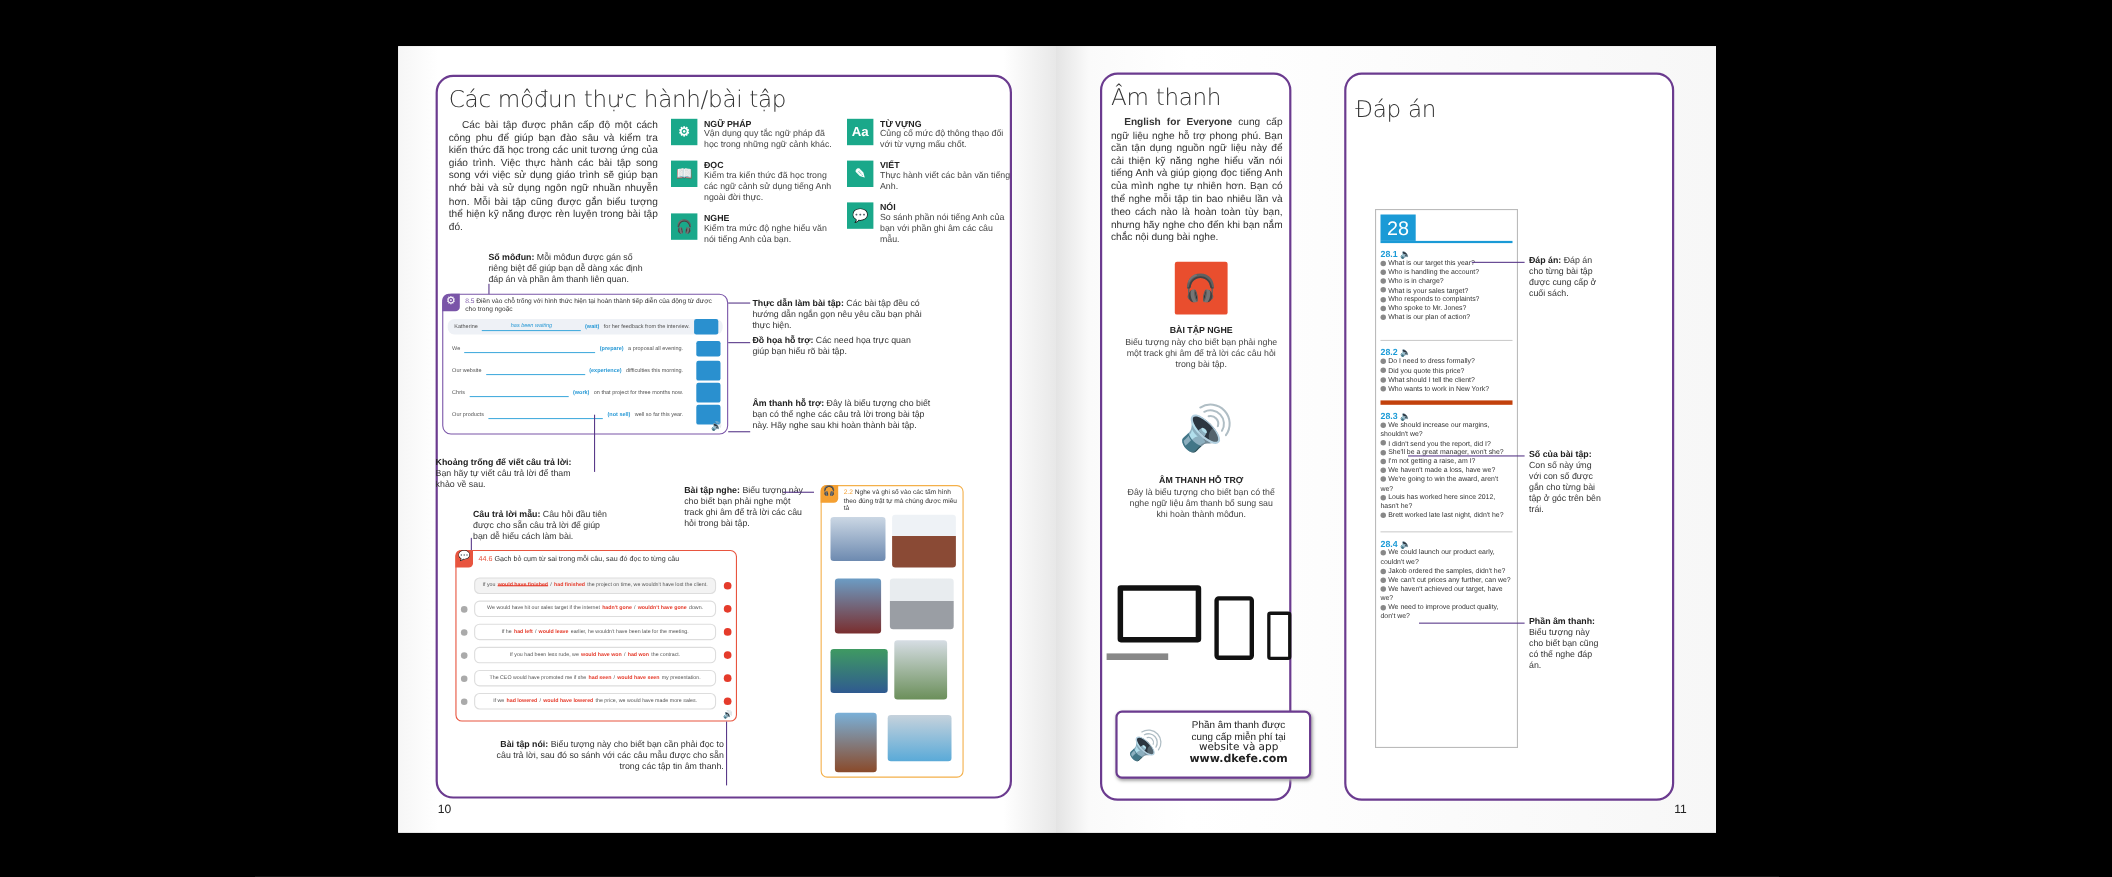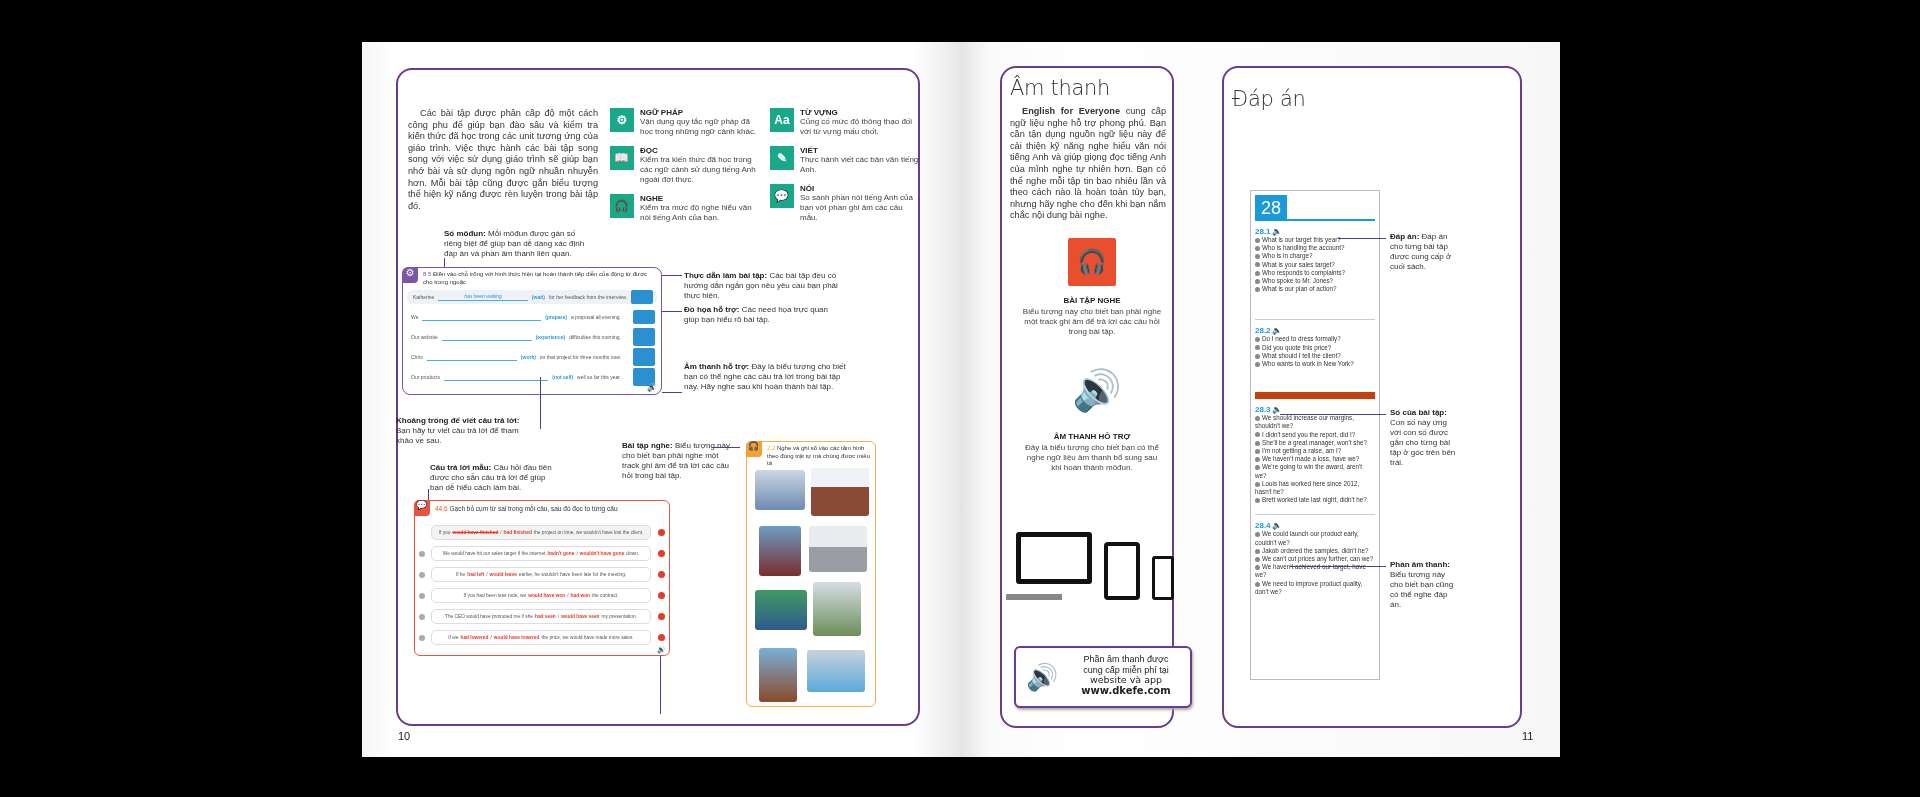--- a/index.html
+++ b/index.html
@@ -36,20 +36,21 @@
   .ans-l .n{display:inline-block;width:5px;height:5px;border-radius:50%;background:#888;margin-right:2px;vertical-align:middle}
 </style>
 </head>
 <body>
 
 <div class="spread">
 
   <div class="page-left">
     <div class="frame" style="left:34px;top:26px;width:524px;height:658px"></div>
 
+    <h1 class="title" style="position:absolute;left:46px;top:36px">Các môđun thực hành/bài tập</h1>
     <p class="body-text" style="position:absolute;left:46px;top:66px;width:190px;text-indent:12px">Các bài tập được phân cấp độ một cách công phu để giúp bạn đào sâu và kiểm tra kiến thức đã học trong các unit tương ứng của giáo trình. Việc thực hành các bài tập song song với việc sử dụng giáo trình sẽ giúp bạn nhớ bài và sử dụng ngôn ngữ nhuần nhuyễn hơn. Mỗi bài tập cũng được gắn biểu tượng thể hiện kỹ năng được rèn luyện trong bài tập đó.</p>
 
     <div class="skill" style="left:248px;top:66px">
       <div class="ic">⚙</div>
       <div>
           <div class="t">NGỮ PHÁP</div>
           <div class="d">Vận dụng quy tắc ngữ pháp đã học trong những ngữ cảnh khác.</div>
         </div>
     </div>
     <div class="skill" style="left:248px;top:104px">
@@ -195,20 +196,23 @@
         <div class="mic" style="top:112px"></div>
       <div class="sp-row" style="top:129px">
         <span>If we</span><span class="r">had lowered</span>/<span class="r">would have lowered</span><span>the price, we would have made more sales.</span>
       </div>
       <div class="num-dot" style="top:134px"></div>
         <div class="mic" style="top:133px"></div>
       <div style="position:absolute;right:3px;bottom:1px;font-size:7px;color:#e8553f">🔊</div>
     </div>
 
     <div class="line" style="left:298px;top:614px;width:1px;height:58px"></div>
+    <div class="callout" style="left:82px;top:630px;width:214px;text-align:right">
+      <b>Bài tập nói:</b> <span>Biểu tượng này cho biết bạn cần phải đọc to câu trả lời, sau đó so sánh với các câu mẫu được cho sẵn trong các tập tin âm thanh.</span>
+    </div>
 
     <div class="ls-box" style="left:384px;top:399px;width:130px;height:266px">
       <div style="position:absolute;left:-1px;top:-1px;width:16px;height:16px;background:#f4a032;border-radius:5px 0 4px 0;color:#fff;font-size:9px;text-align:center">🎧</div>
       <div style="position:absolute;left:20px;top:3px;right:4px;font-size:6px;line-height:7.5px;color:#333">
         <span style="color:#f4a032">2.2</span> <span>Nghe và ghi số vào các tấm hình theo đúng trật tự mà chúng được miêu tả</span>
       </div>
       <div class="img-ph" style="left:8px;top:28px;width:50px;height:40px;background:linear-gradient(#cbd7e4,#6d8ab0)"></div>
       <div class="img-ph" style="left:64px;top:26px;width:58px;height:48px;background:linear-gradient(#eef2f6 40%,#8a4a35 40%)"></div>
       <div class="img-ph" style="left:12px;top:84px;width:42px;height:50px;background:linear-gradient(#6c9cc4,#7a2e2e)"></div>
       <div class="img-ph" style="left:62px;top:84px;width:58px;height:46px;background:linear-gradient(#e8ecef 45%,#9a9ea4 45%)"></div>
@@ -262,28 +266,28 @@
       <div style="margin-top:6px">
         <div class="ans-h"><span>28.1</span> <span>🔈</span></div>
         <div class="ans-l"><span class="n"></span><span>What is our target this year?</span></div>
         <div class="ans-l"><span class="n"></span><span>Who is handling the account?</span></div>
         <div class="ans-l"><span class="n"></span><span>Who is in charge?</span></div>
         <div class="ans-l"><span class="n"></span><span>What is your sales target?</span></div>
         <div class="ans-l"><span class="n"></span><span>Who responds to complaints?</span></div>
         <div class="ans-l"><span class="n"></span><span>Who spoke to Mr. Jones?</span></div>
         <div class="ans-l"><span class="n"></span><span>What is our plan of action?</span></div>
       </div>
-      <div style="margin-top:26px;border-top:1px solid #ccc;padding-top:6px">
+      <div style="margin-top:16px;border-top:1px solid #ccc;padding-top:6px">
         <div class="ans-h"><span>28.2</span> <span>🔈</span></div>
         <div class="ans-l"><span class="n"></span><span>Do I need to dress formally?</span></div>
         <div class="ans-l"><span class="n"></span><span>Did you quote this price?</span></div>
         <div class="ans-l"><span class="n"></span><span>What should I tell the client?</span></div>
         <div class="ans-l"><span class="n"></span><span>Who wants to work in New York?</span></div>
       </div>
-      <div style="margin-top:24px;border-top:7px solid #c2410c;padding-top:6px">
+      <div style="margin-top:6px;border-top:4px solid #c2410c;padding-top:6px">
         <div class="ans-h"><span>28.3</span> <span>🔈</span></div>
         <div class="ans-l"><span class="n"></span><span>We should increase our margins, shouldn't we?</span></div>
         <div class="ans-l"><span class="n"></span><span>I didn't send you the report, did I?</span></div>
         <div class="ans-l"><span class="n"></span><span>She'll be a great manager, won't she?</span></div>
         <div class="ans-l"><span class="n"></span><span>I'm not getting a raise, am I?</span></div>
         <div class="ans-l"><span class="n"></span><span>We haven't made a loss, have we?</span></div>
         <div class="ans-l"><span class="n"></span><span>We're going to win the award, aren't we?</span></div>
         <div class="ans-l"><span class="n"></span><span>Louis has worked here since 2012, hasn't he?</span></div>
         <div class="ans-l"><span class="n"></span><span>Brett worked late last night, didn't he?</span></div>
       </div>

